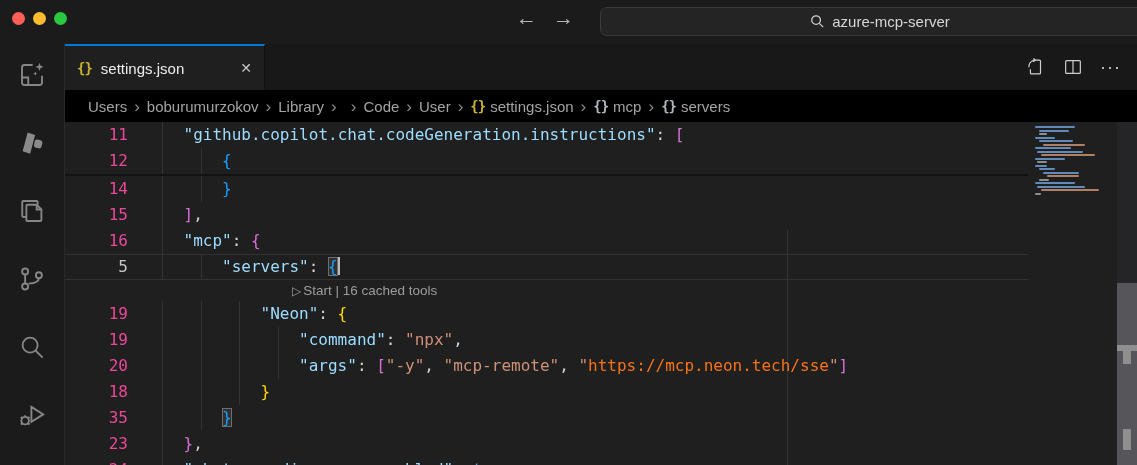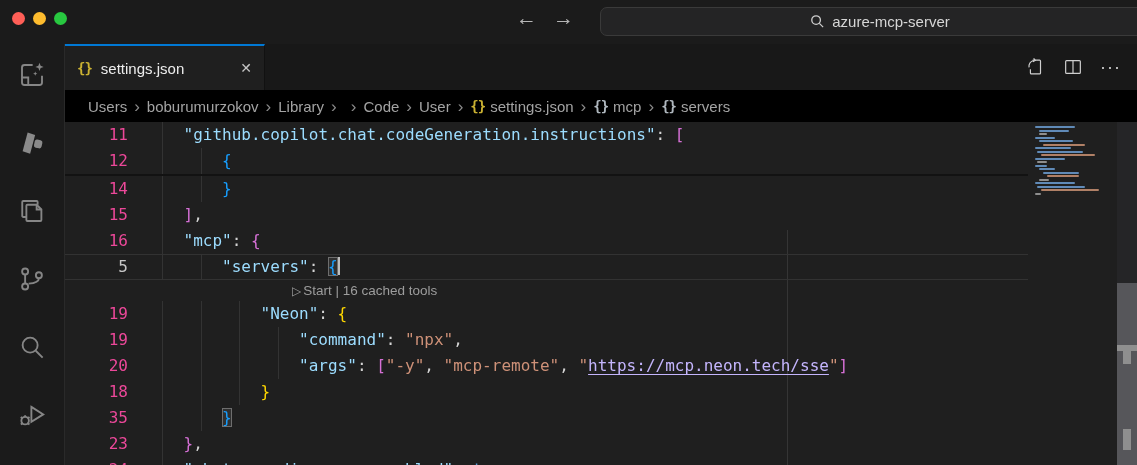--- a/index.html
+++ b/index.html
@@ -60,21 +60,21 @@
   .current .ln { color:#c6c6c6; }
   .content { position:relative; }
   .guide { position:absolute; top:0; bottom:0; width:1px; background:#333; }
   .tk-key   { color:#9CDCFE; }
   .tk-str   { color:#CE9178; }
   .tk-punct { color:#d4d4d4; }
   .tk-b1 { color:#FFD700; }
   .tk-b2 { color:#D670D6; }
   .tk-b3 { color:#179FFF; }
   .tk-kw { color:#569CD6; }
-  .tk-link { color:#c4b5fd; text-decoration:underline; text-underline-offset:3px; }
+  .tk-link { color:#f97316; text-underline-offset:3px; }
   .tk-match { outline:1px solid #6e6e6e; outline-offset:-1px; background:rgba(110,110,110,.22); }
   .cursor { display:inline-block; width:2px; height:18px; background:#bdbdbd;
             vertical-align:-3px; }
   .codelens { height:21px; line-height:21px; padding-left:227px;
               font-family:"Liberation Sans",sans-serif; font-size:13.5px; color:#9d9d9d; }
   .lens-play { font-size:12px; margin-right:2px; }
 
   
   .minimap { width:89px; flex:none; padding:4px 5px; }
   .mm-row { height:2px; margin-bottom:1.5px; border-radius:1px; opacity:.9; }

